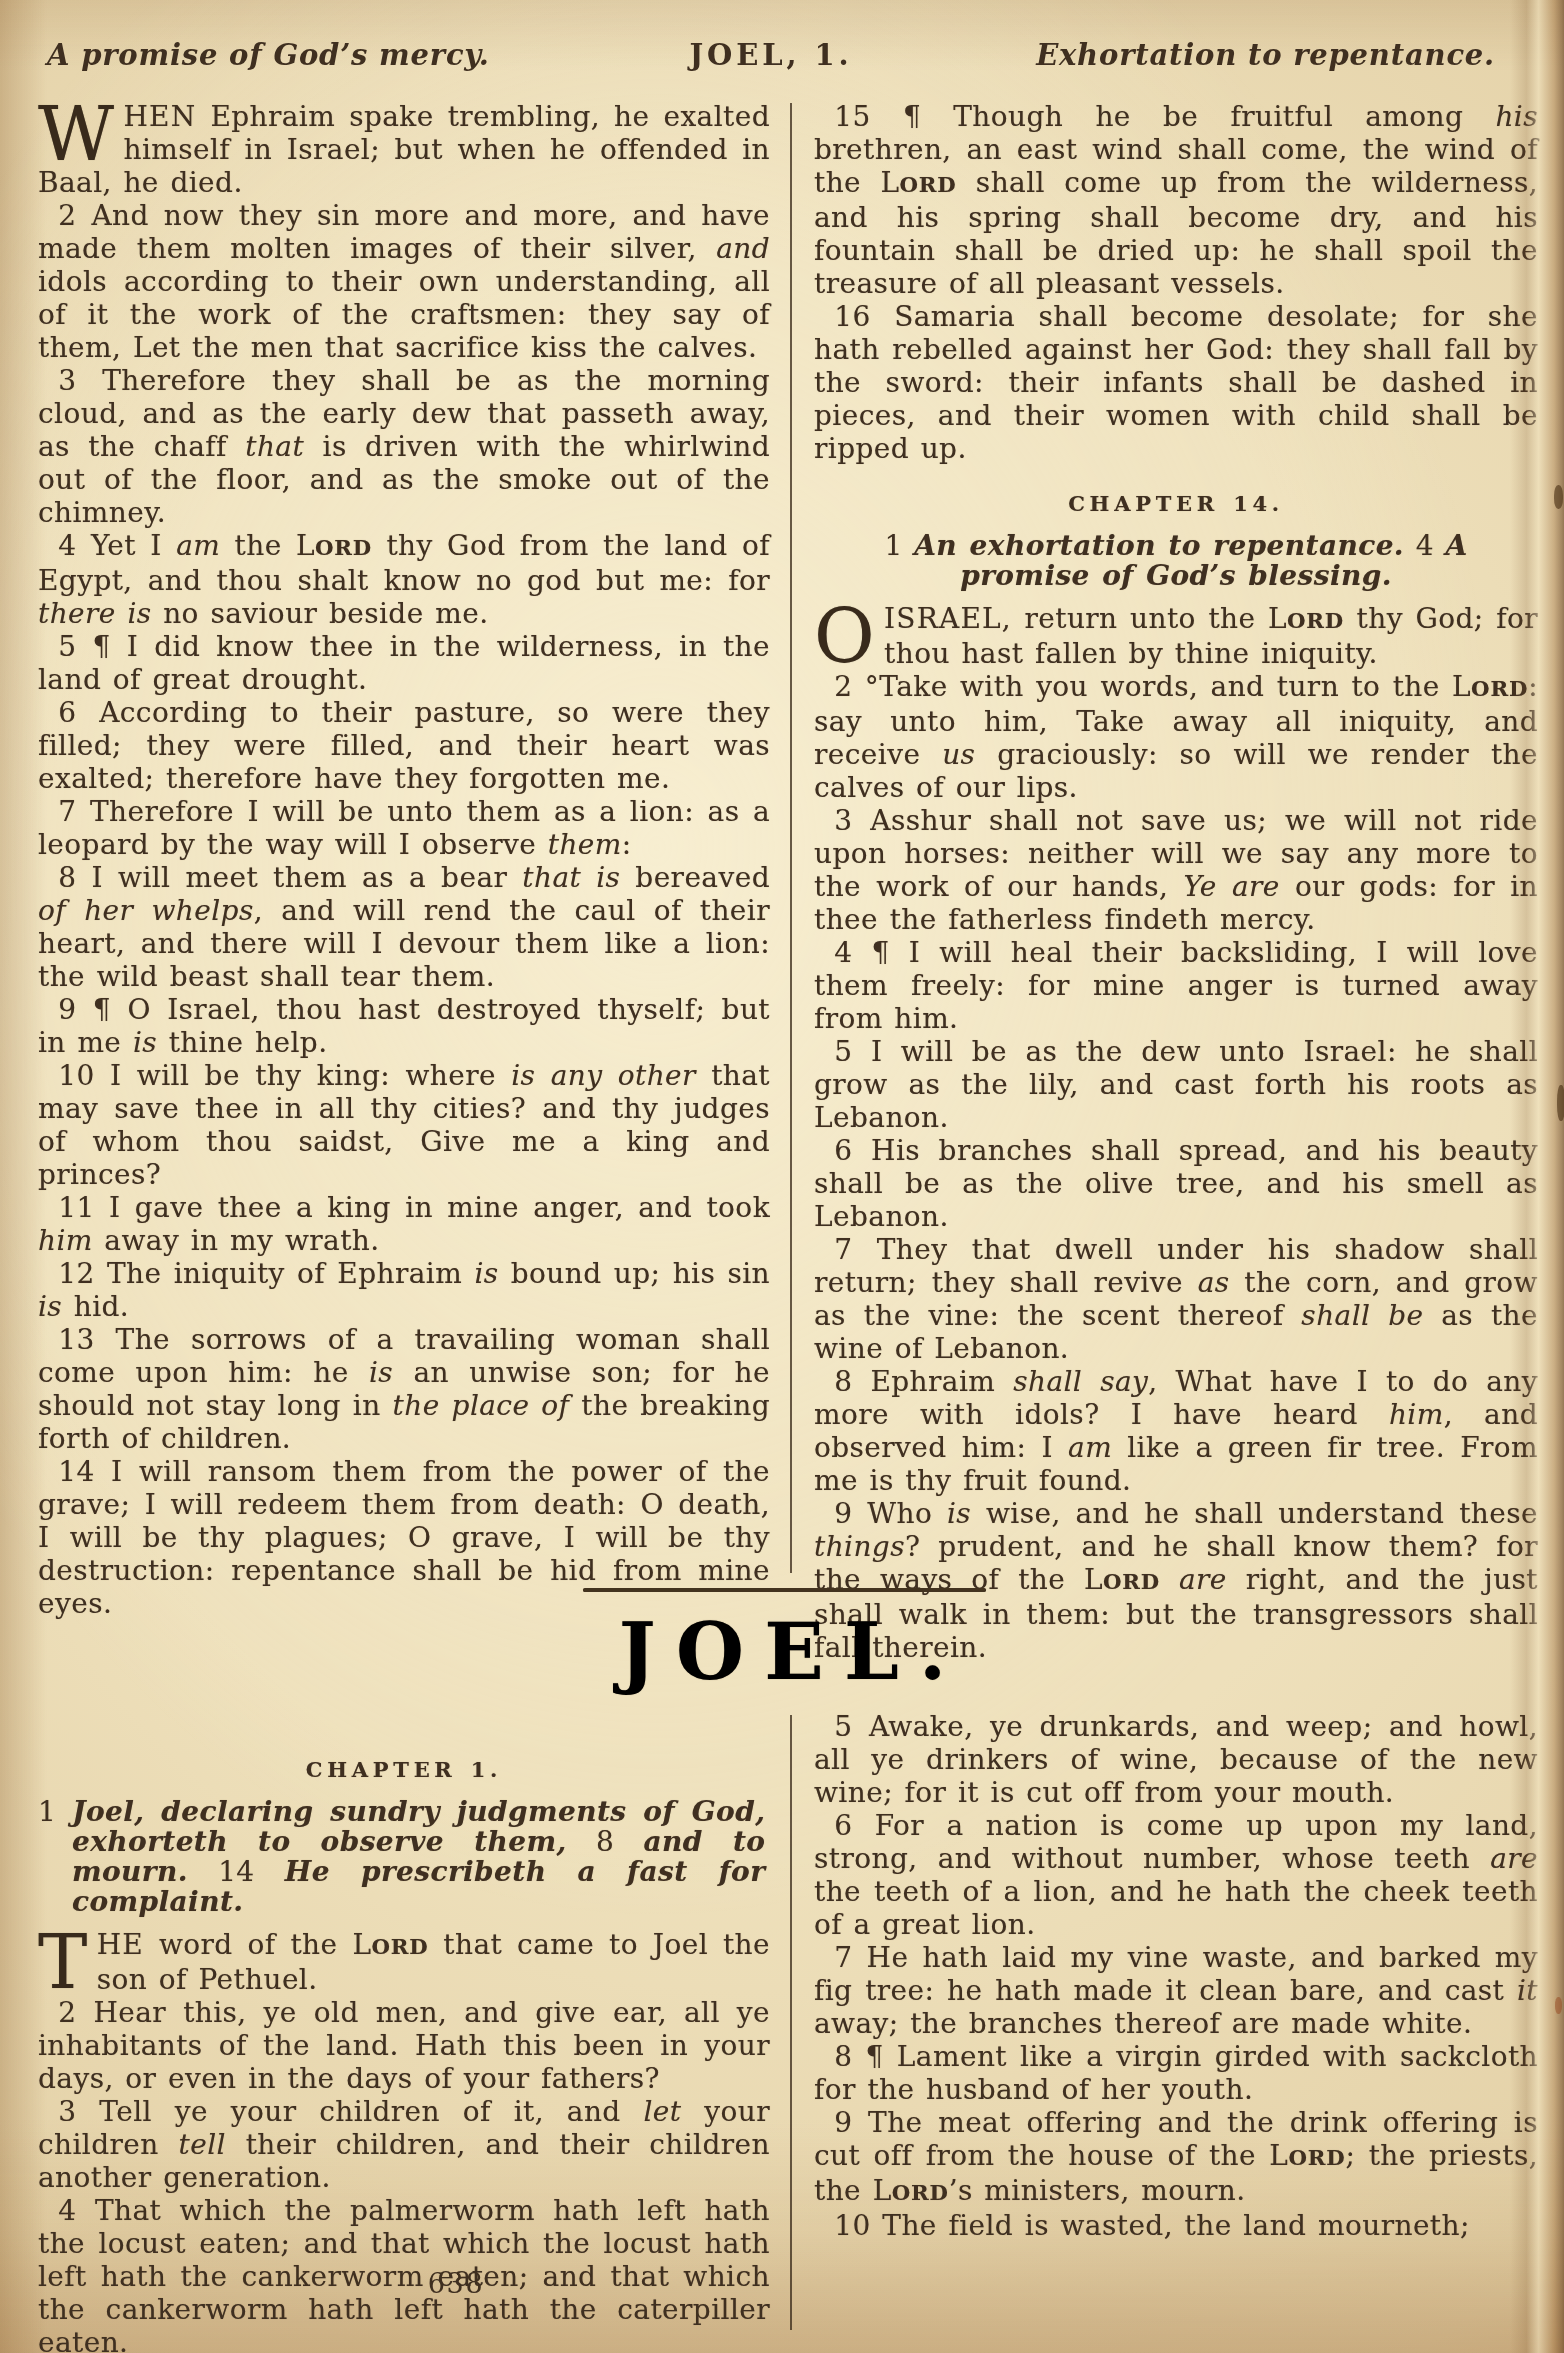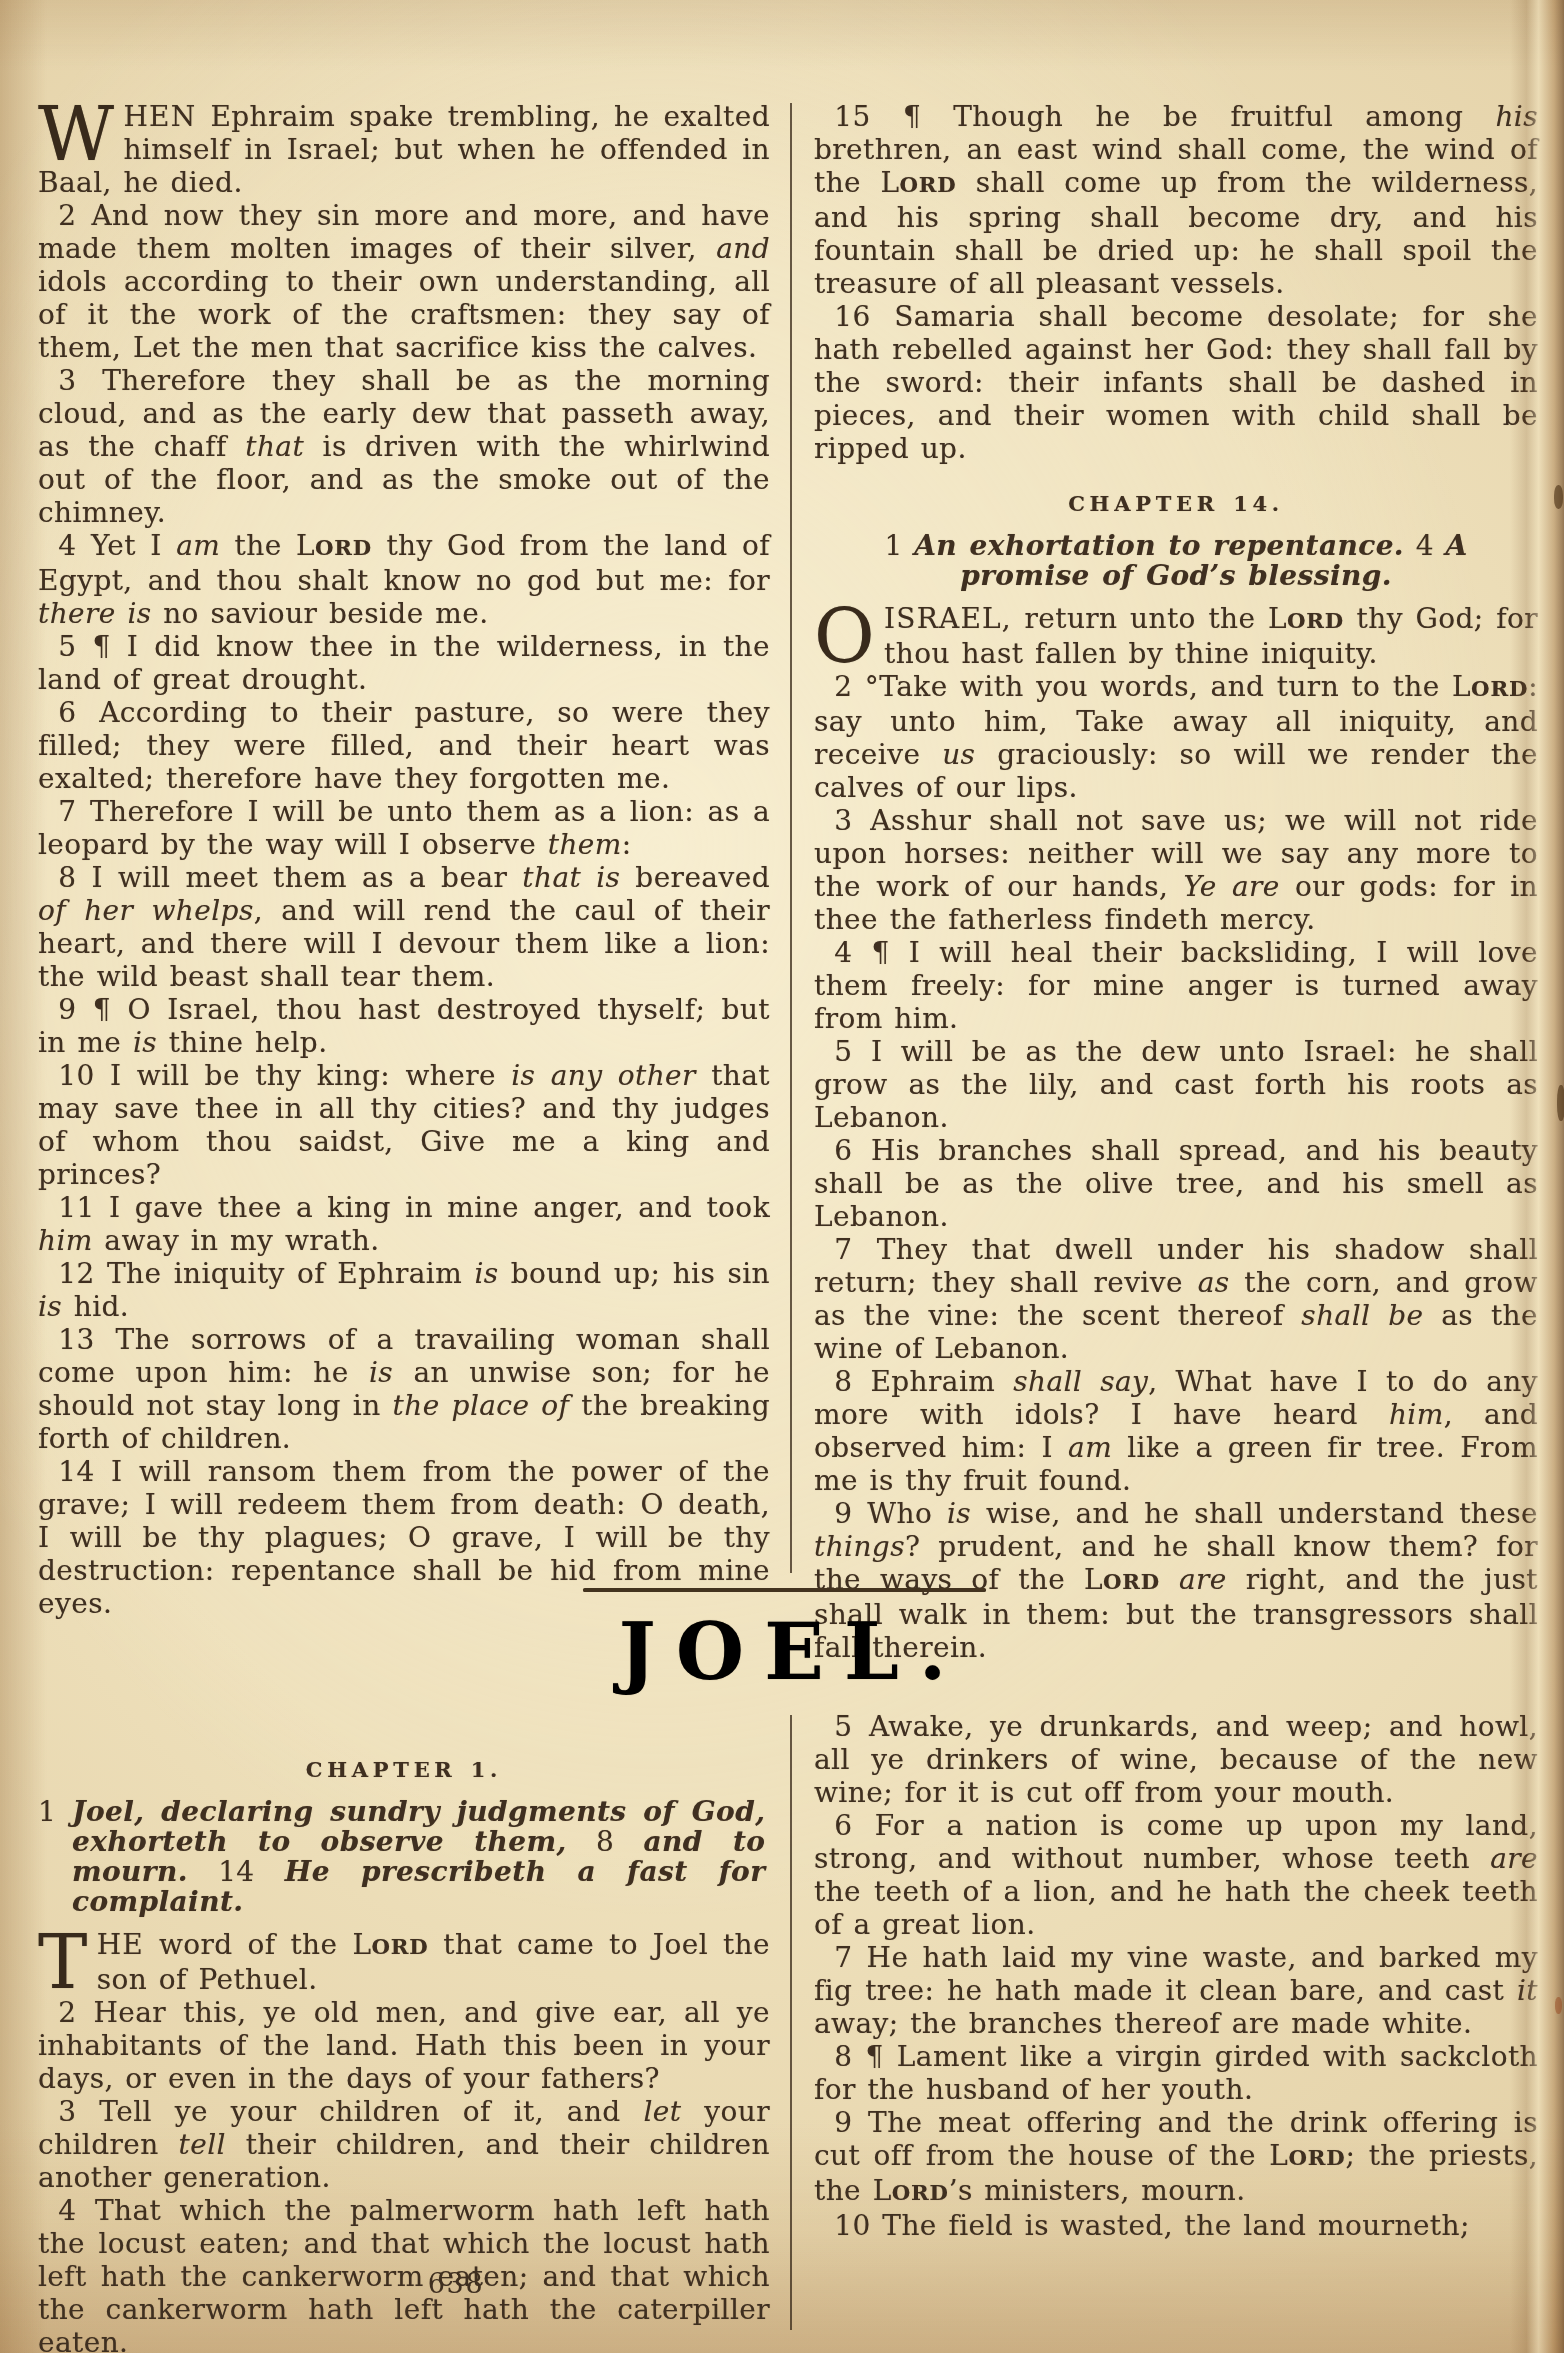--- a/index.html
+++ b/index.html
@@ -83,20 +83,25 @@
   .page-number{
     position:absolute;left:315px;top:2268px;width:282px;
     text-align:center;font-size:27px;letter-spacing:1.6px;
   }
 </style>
 </head>
 <body>
 
 <div class="page">
 
+  <header class="running-head">
+    <span class="rh-left">A promise of God’s mercy.</span>
+    <span class="rh-center">JOEL, 1.</span>
+    <span class="rh-right">Exhortation to repentance.</span>
+  </header>
 
   <div class="col col-hl">
       <p class="verse has-dc"><span class="dropcap">W</span><span class="lead">HEN</span> Ephraim spake trembling, he exalted himself in Israel; but when he offended in Baal, he died.</p>
       <p class="verse">2 And now they sin more and more, and have made them molten images of their silver, <i>and</i> idols according to their own understanding, all of it the work of the craftsmen: they say of them, Let the men that sacrifice kiss the calves.</p>
       <p class="verse">3 Therefore they shall be as the morning cloud, and as the early dew that passeth away, as the chaff <i>that</i> is driven with the whirlwind out of the floor, and as the smoke out of the chimney.</p>
       <p class="verse">4 Yet I <i>am</i> the L<span class="sc">ORD</span> thy God from the land of Egypt, and thou shalt know no god but me: for <i>there is</i> no saviour beside me.</p>
       <p class="verse">5 ¶ I did know thee in the wilderness, in the land of great drought.</p>
       <p class="verse">6 According to their pasture, so were they filled; they were filled, and their heart was exalted; therefore have they forgotten me.</p>
       <p class="verse">7 Therefore I will be unto them as a lion: as a leopard by the way will I observe <i>them</i>:</p>
       <p class="verse">8 I will meet them as a bear <i>that is</i> bereaved <i>of her whelps</i>, and will rend the caul of their heart, and there will I devour them like a lion: the wild beast shall tear them.</p>

